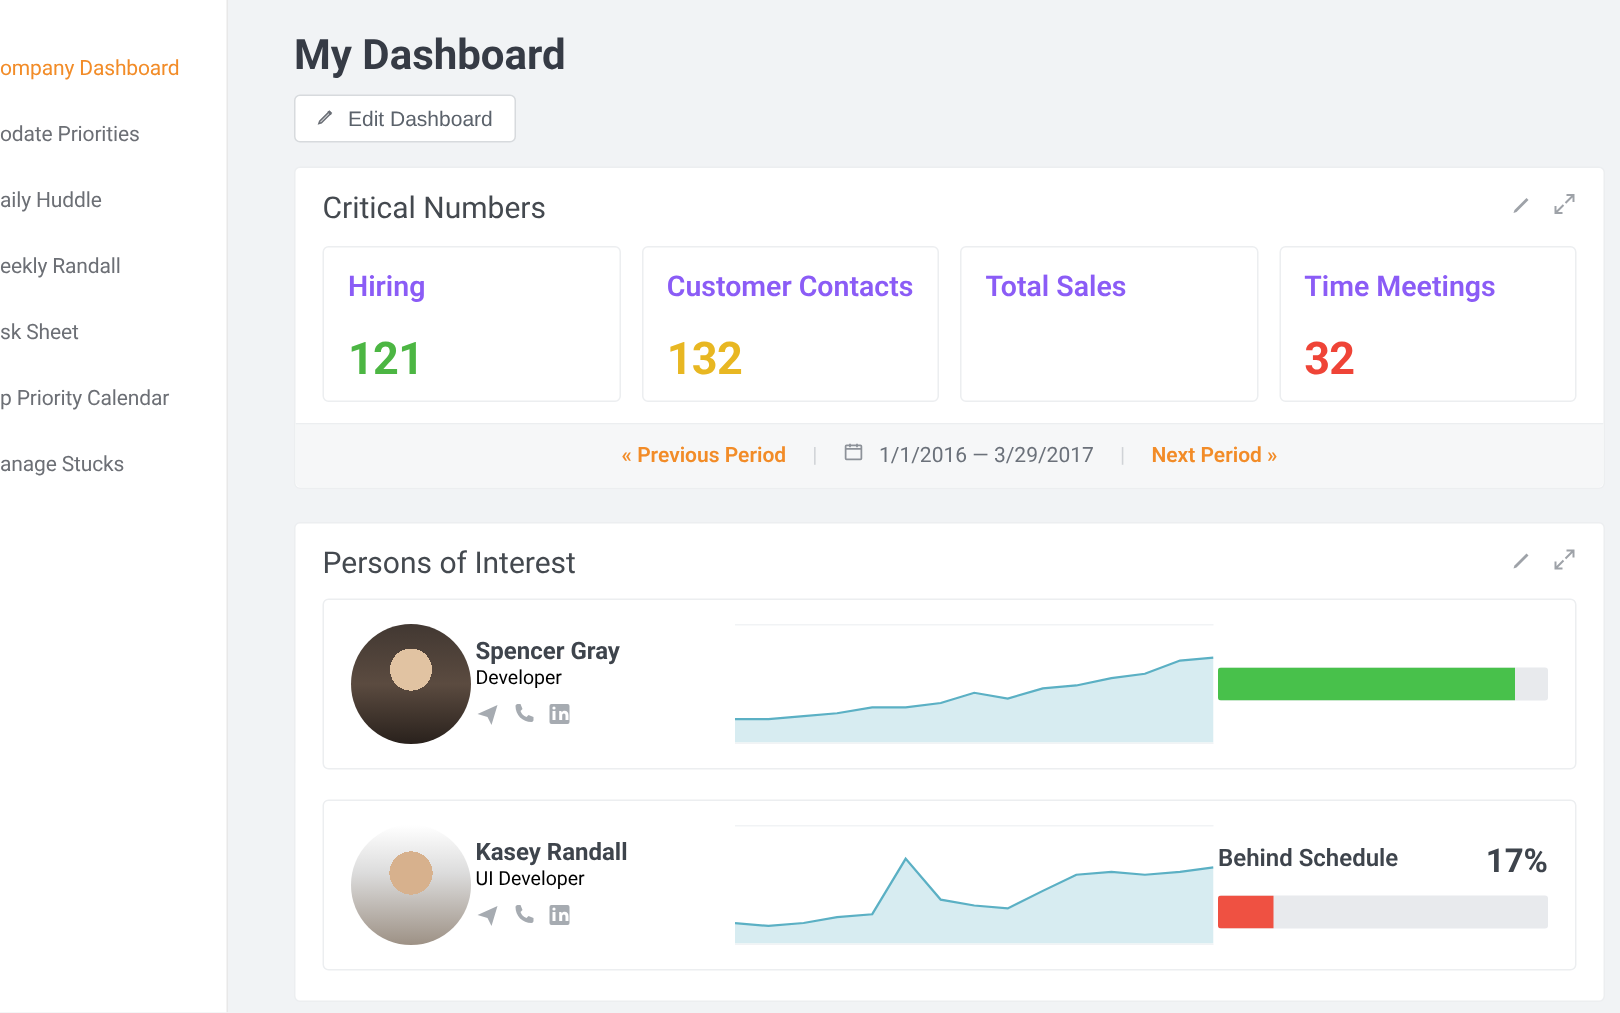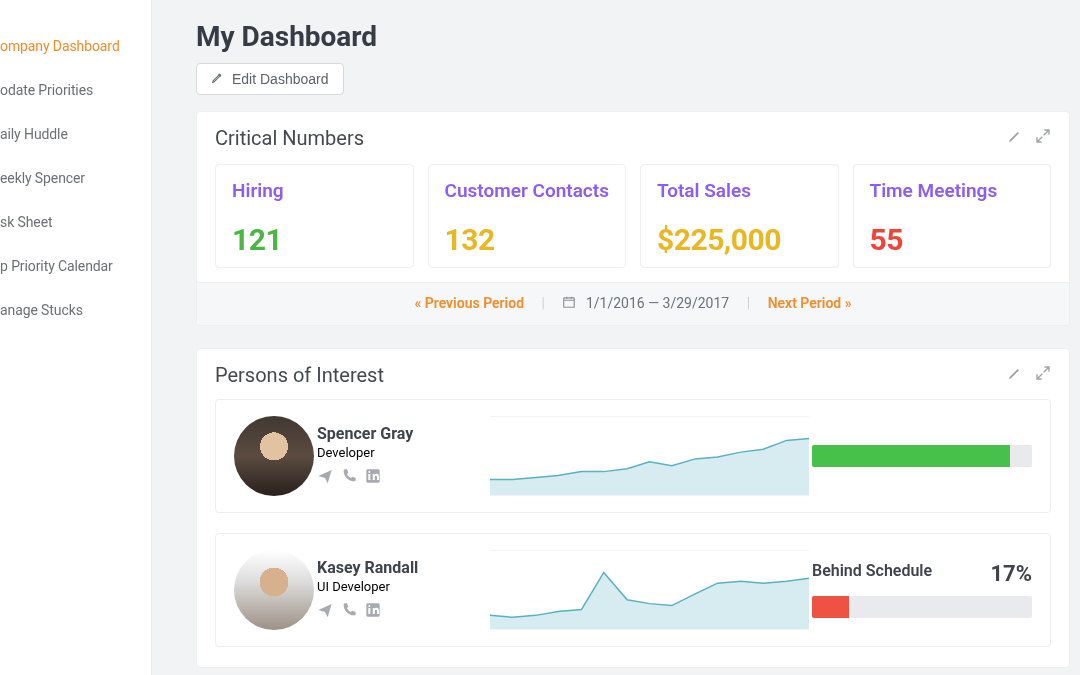--- a/index.html
+++ b/index.html
@@ -110,21 +110,21 @@
 </style>
 </head>
 <body>
 
 <div class="app">
 
   <nav class="sidebar">
     <div class="nav-item active">ompany Dashboard</div>
     <div class="nav-item">odate Priorities</div>
     <div class="nav-item">aily Huddle</div>
-    <div class="nav-item">eekly Spencer</div>
+    <div class="nav-item">eekly Randall</div>
     <div class="nav-item">sk Sheet</div>
     <div class="nav-item">p Priority Calendar</div>
     <div class="nav-item">anage Stucks</div>
   </nav>
 
   <main class="main">
     <h1 class="page-title">My Dashboard</h1>
     <button class="btn-edit">
       <span>
         <svg viewBox="0 0 24 24" fill="none" stroke="#6b6f76" stroke-width="2">
@@ -156,25 +156,24 @@
         <div class="card">
           <div class="card-label">Hiring</div>
           <div class="card-value green">121</div>
         </div>
         <div class="card">
           <div class="card-label">Customer Contacts</div>
           <div class="card-value yellow">132</div>
         </div>
         <div class="card">
           <div class="card-label">Total Sales</div>
-          <div class="card-value yellow">$225,000</div>
         </div>
         <div class="card">
           <div class="card-label">Time Meetings</div>
-          <div class="card-value red">55</div>
+          <div class="card-value red">32</div>
         </div>
       </div>
       <div class="period-bar">
         <span class="plink">« Previous Period</span>
         <span class="sep">|</span>
         <span class="cal-icon">
           <svg width="14" height="14" viewBox="0 0 24 24" fill="none" stroke="#8d9299" stroke-width="2">
               <rect x="3" y="5" width="18" height="16" rx="1"></rect>
               <path d="M3 9h18M8 3v4M16 3v4"></path>
             </svg>

